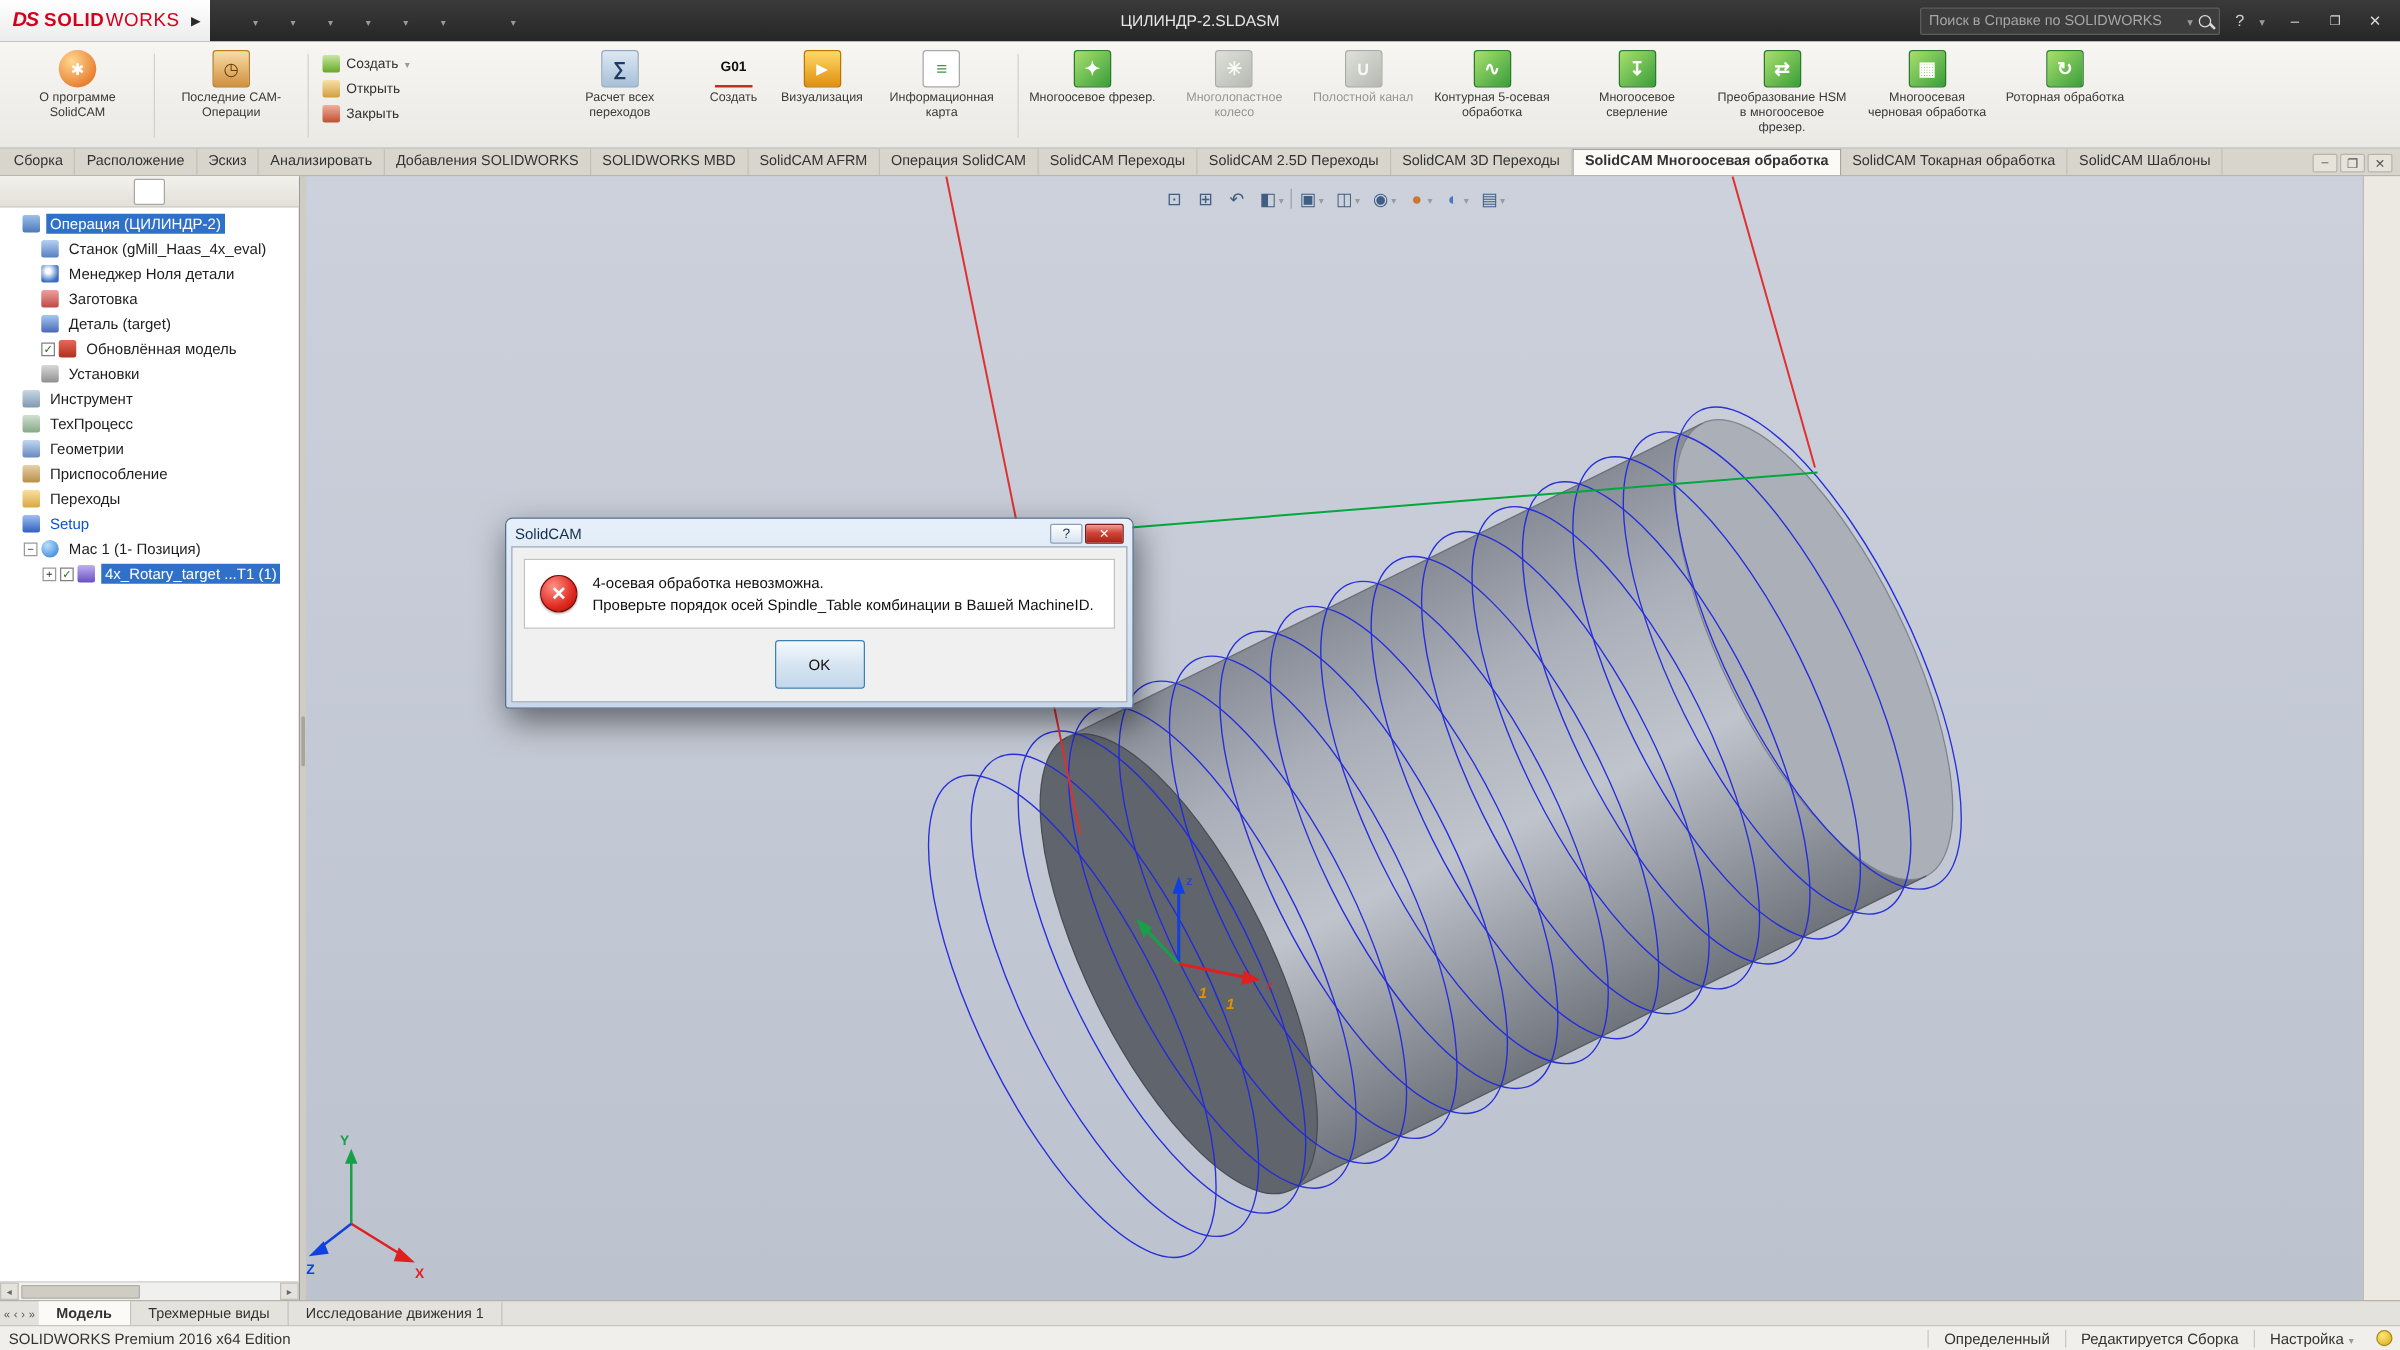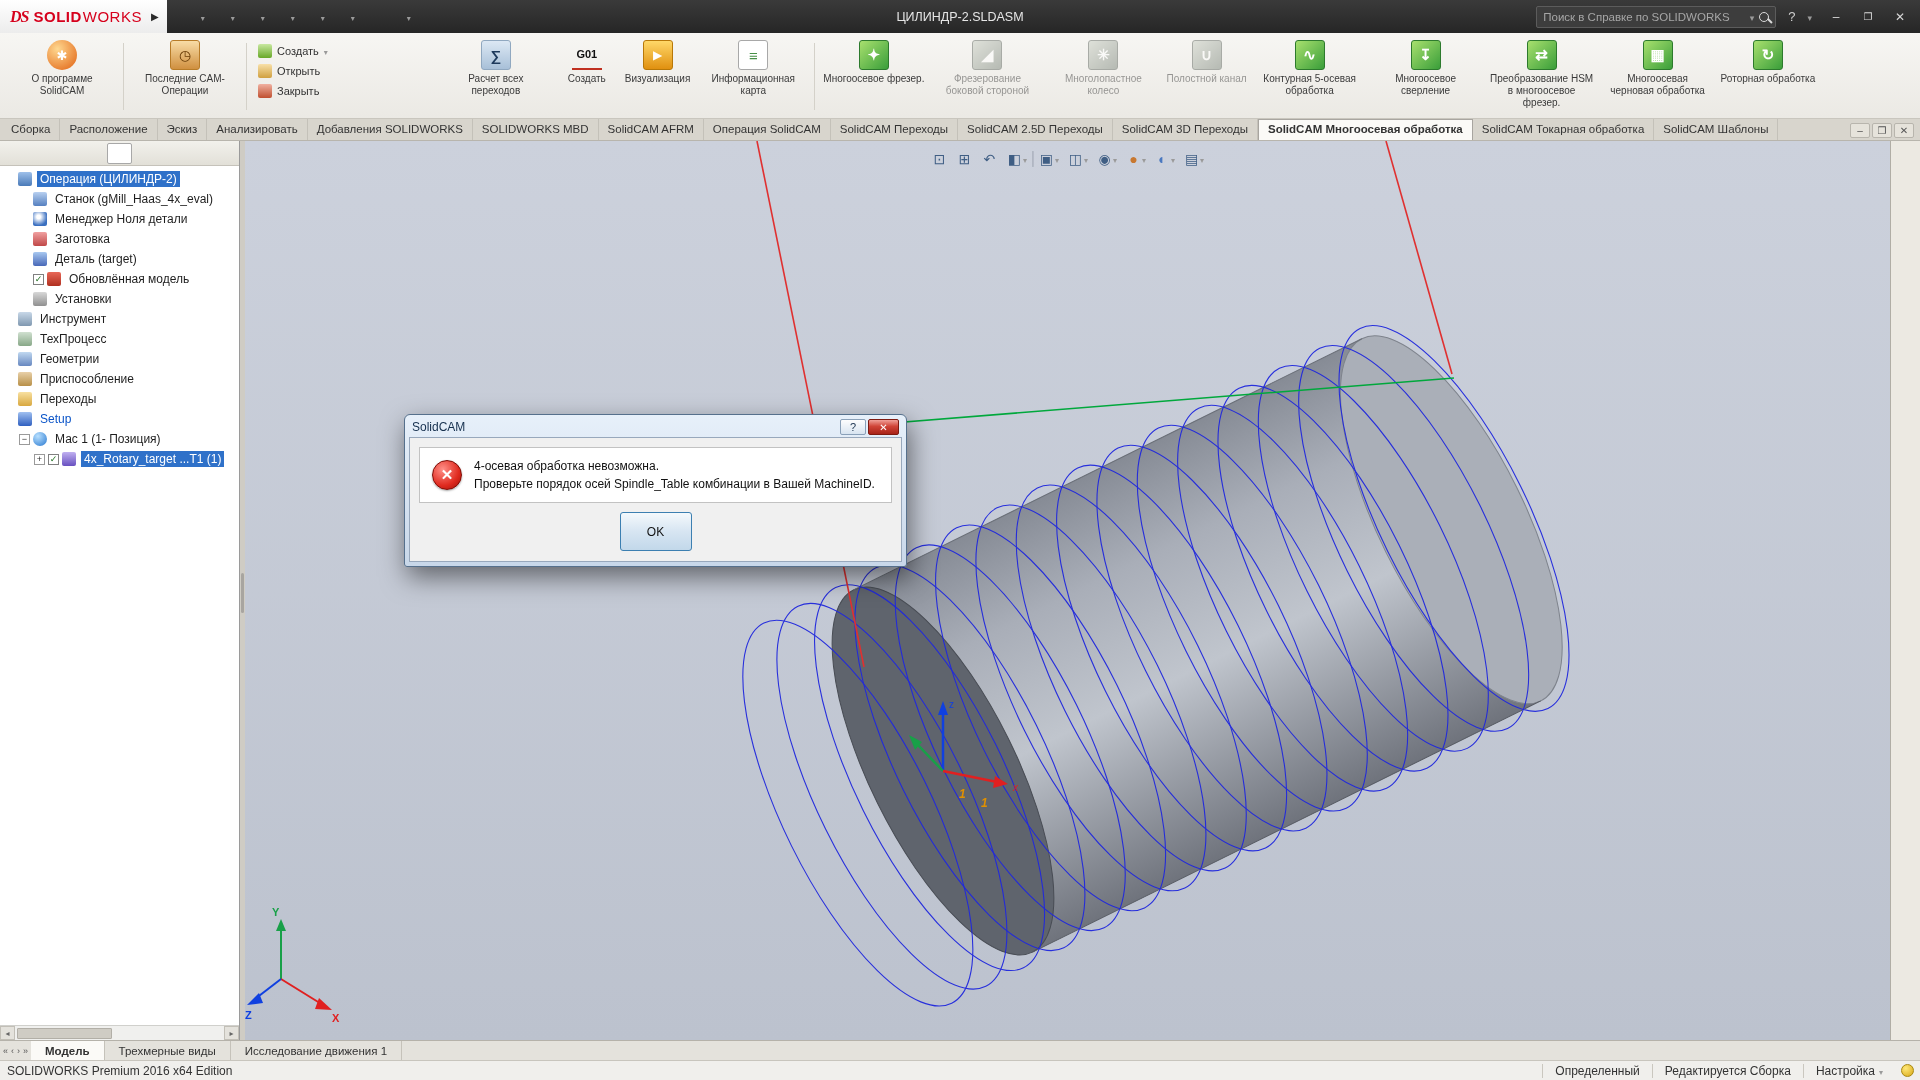--- a/index.html
+++ b/index.html
@@ -3,21 +3,21 @@
 <meta charset="utf-8">
 <style>
   * { margin:0; padding:0; box-sizing:border-box; }
   html,body { width:1920px; height:1080px; overflow:hidden; }
   body { font-family:"Liberation Sans", sans-serif; font-size:12px; color:#222; background:#bfc5d1; }
   #app { position:relative; width:1920px; height:1080px; display:flex; flex-direction:column; }
 
   
   .titlebar { height:33px; background:linear-gradient(#3a3a3a,#262626); display:flex; align-items:center; position:relative; flex:none; }
   .logo { height:33px; background:linear-gradient(#ffffff,#ececec); display:flex; align-items:center; padding:0 8px 0 10px; gap:5px; flex:none; }
-  .logo-mark { color:#d6001c; font-weight:bold; font-style:italic; font-size:16px; letter-spacing:-1px;font-family:Liberation Serif, serif; }
+  .logo-mark { color:#d6001c; font-weight:bold; font-style:italic; font-size:16px; letter-spacing:-1px; }
   .logo-solid { color:#d6001c; font-weight:bold; font-size:15px; letter-spacing:0.5px; }
   .logo-works { color:#d6001c; font-weight:300; font-size:15px; letter-spacing:0.5px; margin-left:-4px; }
   .logo-arrow { color:#2a2a2a; font-size:10px; margin-left:4px; }
   .qat { display:flex; align-items:center; margin-left:14px; gap:3px; }
   .qat-btn { display:flex; align-items:center; height:24px; padding:0 3px; border-radius:2px; }
   .qicon { font-size:14px; color:#d2d2d2; width:17px; justify-content:center; }
   .dd::before { content:"▾"; font-size:8px; color:#9a9a9a; }
   .win-title { position:absolute; left:50%; transform:translateX(-50%); color:#e6e6e6; font-size:12.5px; }
   .tb-right { margin-left:auto; display:flex; align-items:center; gap:8px; padding-right:4px; }
   .search-box { width:240px; height:22px; background:#3d3d3d; border:1px solid #5c5c5c; border-radius:2px; display:flex; align-items:center; padding:0 6px; gap:5px; }
@@ -280,24 +280,20 @@
         </div>
       </div>
     <div class="rsep"></div>
     <div class="rgroup">
 
     <div class="ritem">
           <span class="ri icon-slot i-multiax-mill"></span>
           <span class="rlabel">Многоосевое фрезер.</span>
         </div>
         <div class="ritem disabled">
-          <span class="ri icon-slot i-swarf-mill"></span>
-          <span class="rlabel">Фрезерование боковой стороной</span>
-        </div>
-        <div class="ritem disabled">
           <span class="ri icon-slot i-impeller"></span>
           <span class="rlabel">Многолопастное колесо</span>
         </div>
         <div class="ritem disabled">
           <span class="ri icon-slot i-port-machining"></span>
           <span class="rlabel">Полостной канал</span>
         </div>
         <div class="ritem">
           <span class="ri icon-slot i-contour-5ax"></span>
           <span class="rlabel">Контурная 5-осевая обработка</span>

